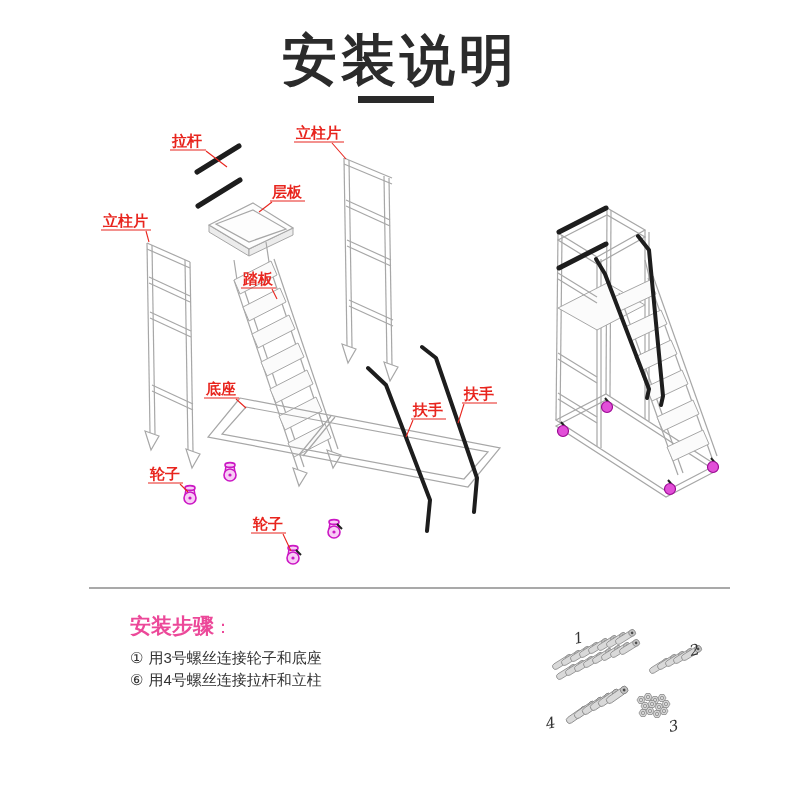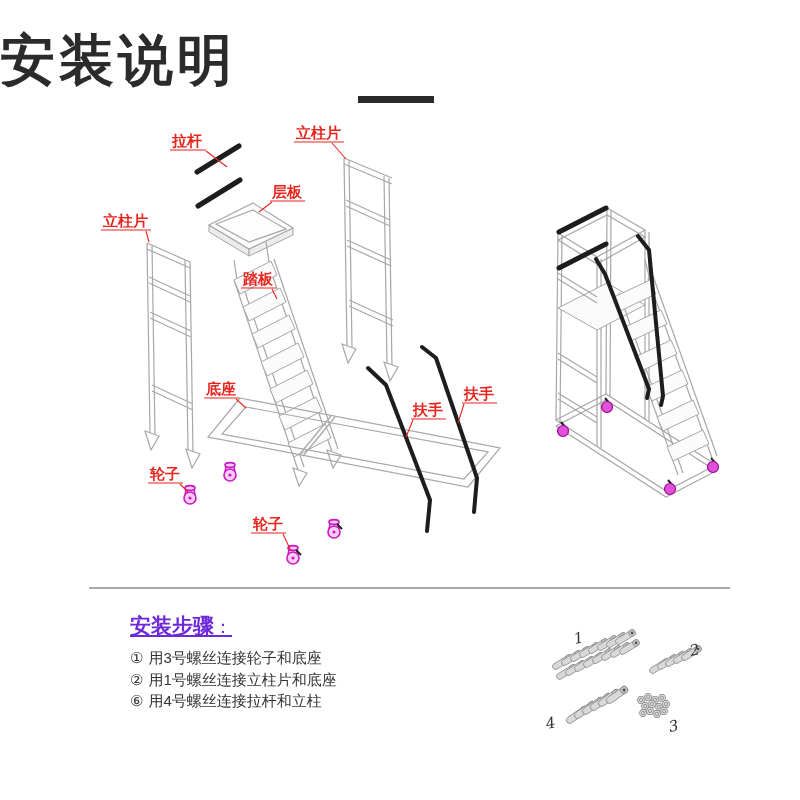--- a/index.html
+++ b/index.html
@@ -1,21 +1,21 @@
 <!DOCTYPE html>
 <html><head>
 <meta charset="utf-8">
 <style>
   html,body { margin:0; padding:0; }
   body {
     width:800px; height:800px; position:relative; background:#ffffff;
     font-family:"Liberation Sans", sans-serif; overflow:hidden;
   }
   .title {
-    position:absolute; left:0; top:24px; width:800px; text-align:left;
+    position:absolute; left:0; top:24px; width:800px; text-align:center;
     font-size:55px; font-weight:800; letter-spacing:4px; color:#2b2b2b;
     font-family:"DejaVu Sans","Liberation Sans",sans-serif;
   }
   .title-underline {
     position:absolute; left:358px; top:96px; width:76px; height:7px; background:#2a2a2a;
   }
   svg.diagram { position:absolute; left:0; top:110px; }
   .lbl { fill:#e8251e; font:bold 15px "Liberation Sans",sans-serif; }
   .lblline { stroke:#e8251e; stroke-width:1.1; fill:none; }
   .g  { stroke:#a7a7a7; stroke-width:1.2; fill:none; }
@@ -24,26 +24,26 @@
   .plate { stroke:#a7a7a7; stroke-width:1.2; fill:#fdfdfd; }
   .plateside { stroke:#a7a7a7; stroke-width:1; fill:#ececec; }
   .blk { stroke:#1d1d1d; stroke-width:4; fill:none; stroke-linecap:round; stroke-linejoin:round; }
   .rod { stroke:#1d1d1d; stroke-width:5; stroke-linecap:round; }
   .wheelO { fill:#f8cdf5; stroke:#cb17c4; stroke-width:1.6; }
   .wheelHub { fill:#cb17c4; }
   .wheelS { fill:#e24fd8; stroke:#9c0b94; stroke-width:1.2; }
   .fork { stroke:#222222; stroke-width:2; fill:none; }
   .separator { position:absolute; left:89px; top:587px; width:641px; height:2px; background:#a9a9a9; }
   .steps-heading {
-    position:absolute; left:130px; top:612px; color:#6d28d9;
-    font-size:21px; font-weight:bold; font-family:"DejaVu Sans","Liberation Sans",sans-serif;text-decoration:underline;
+    position:absolute; left:130px; top:612px; color:#ec4899;
+    font-size:21px; font-weight:bold; font-family:"DejaVu Sans","Liberation Sans",sans-serif;
   }
   .steps-heading .colon { font-weight:normal; font-size:18px; }
   .steps { position:absolute; left:130px; top:647px; color:#333333; }
-  .step-row { height:21.5px; line-height:21.5px; font-size:15px; white-space:nowrap; }
+  .step-row { height:21.5px; line-height:21.5px; font-size:15px; white-space:nowrap;text-align:center; }
   .step-num { margin-right:5px; }
   svg.hardware { position:absolute; left:535px; top:612px; }
   .hw-num { fill:#333333; font:italic 15px "DejaVu Serif","Liberation Serif",serif; }
 </style>
 </head>
 <body>
 
 <div class="title">安装说明</div>
 <div class="title-underline"></div>
 
@@ -272,23 +272,20 @@
 
 <div class="steps-heading">
   <span>安装步骤</span><span class="colon">：</span>
 </div>
 
 <div class="steps">
   <div class="step-row">
     <span class="step-num">①</span><span class="step-text">用3号螺丝连接轮子和底座</span>
   </div>
   <div class="step-row">
-    <span class="step-num">②</span><span class="step-text">用1号螺丝连接立柱片和底座</span>
-  </div>
-  <div class="step-row">
     <span class="step-num">⑥</span><span class="step-text">用4号螺丝连接拉杆和立柱</span>
   </div>
 </div>
 
 <svg class="hardware" width="185" height="140" viewBox="0 0 185 140">
   <defs>
     <g id="screw">
       <rect x="0" y="-3" width="20" height="6" rx="3" fill="#d9d9d9" stroke="#8f8f8f" stroke-width="0.8"></rect>
       <circle cx="19" cy="0" r="3.4" fill="#c4c4c4" stroke="#858585" stroke-width="0.8"></circle>
       <circle cx="19" cy="0" r="1.3" fill="#4a4a4a"></circle>

